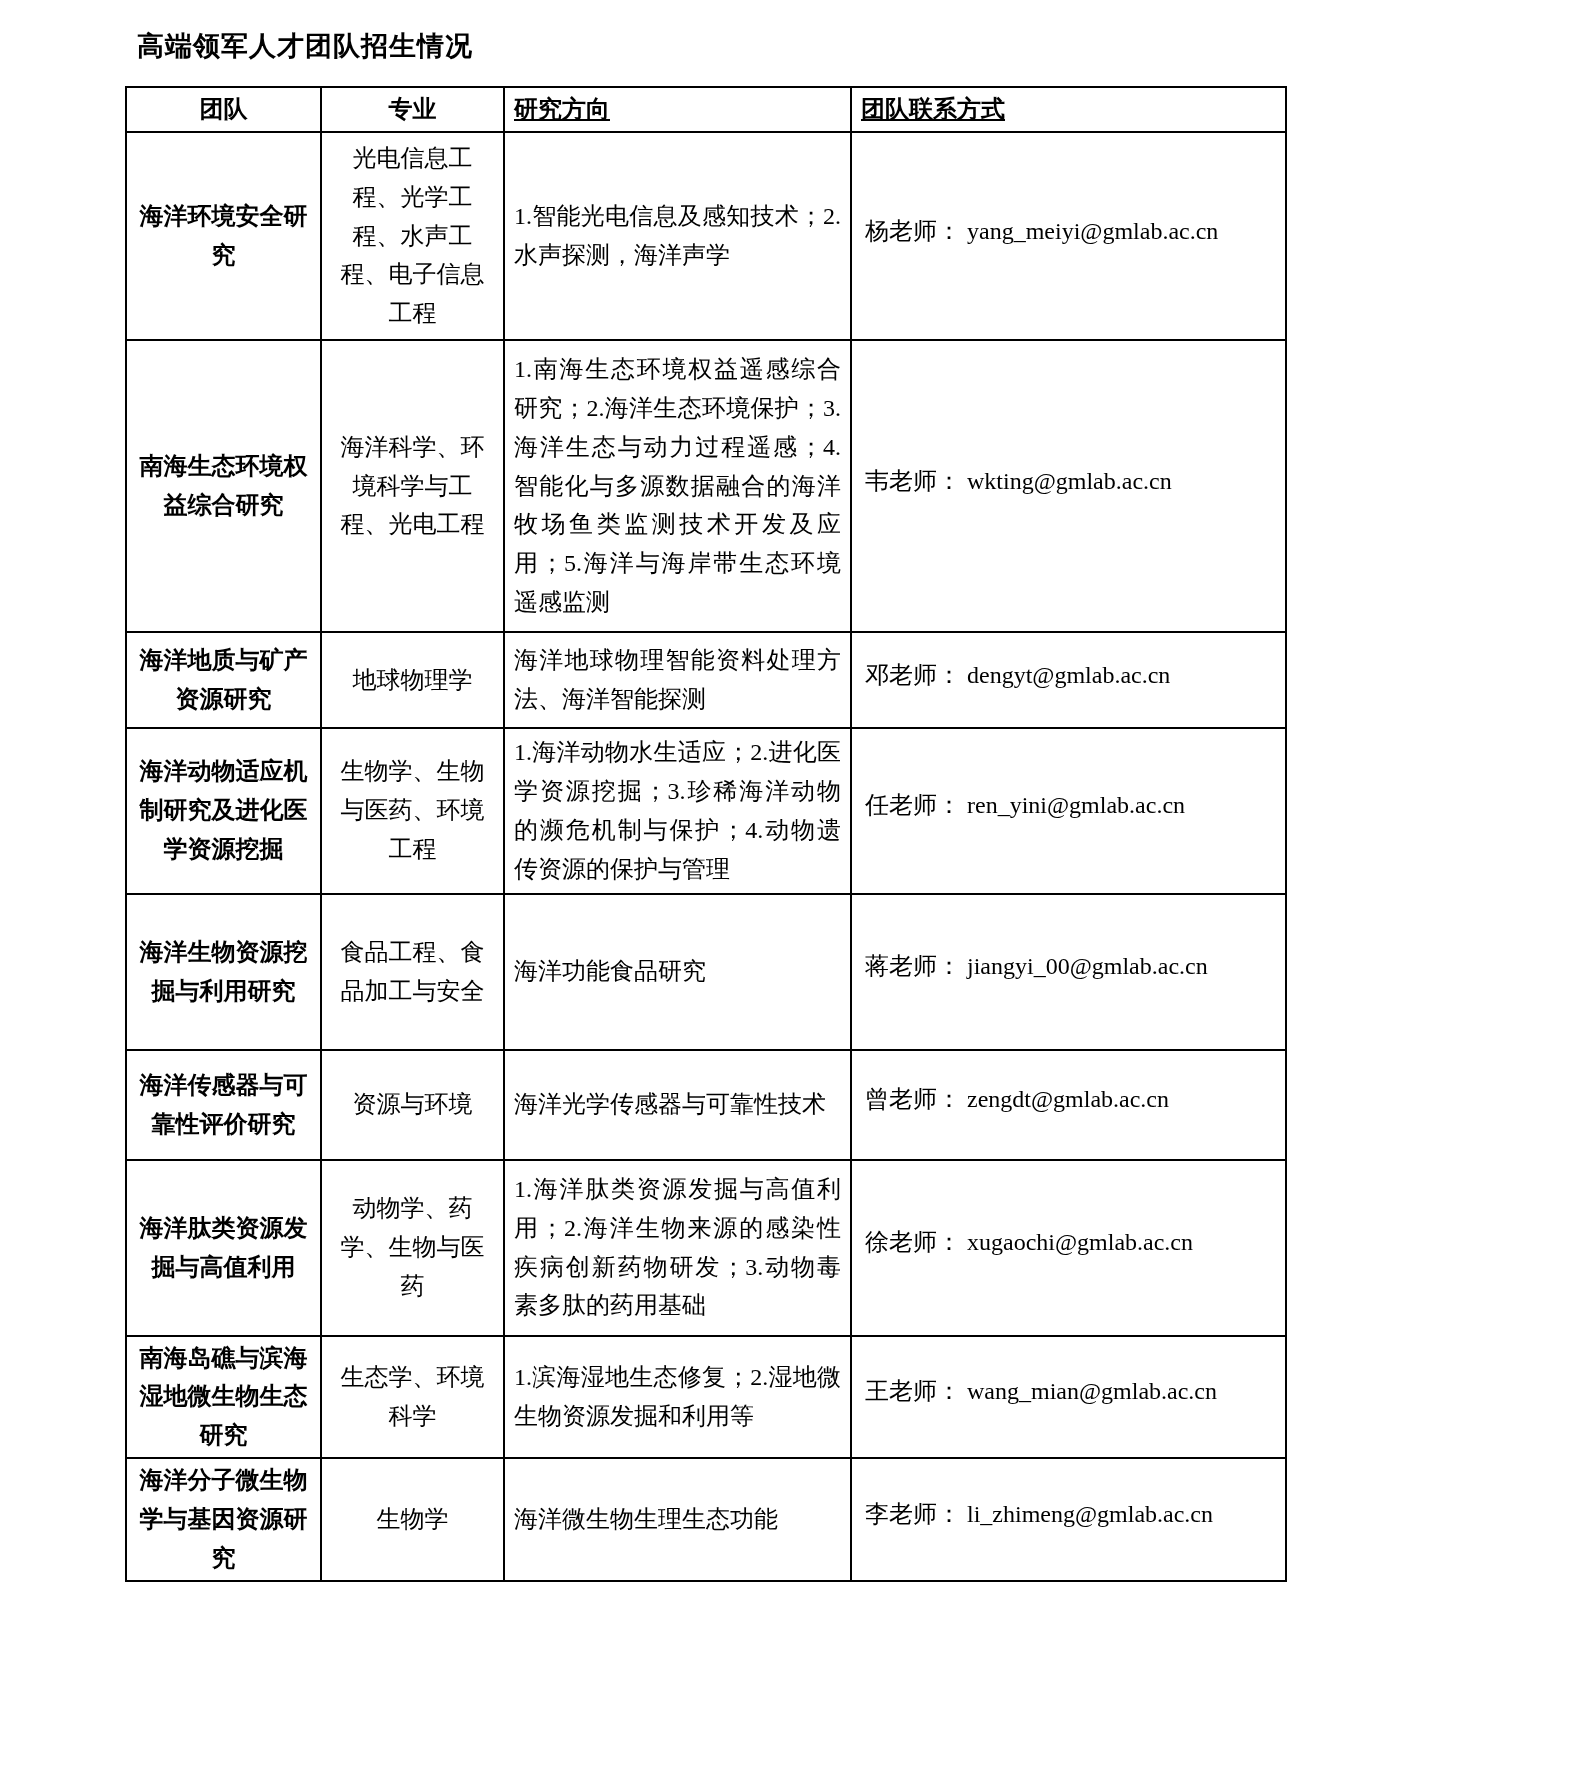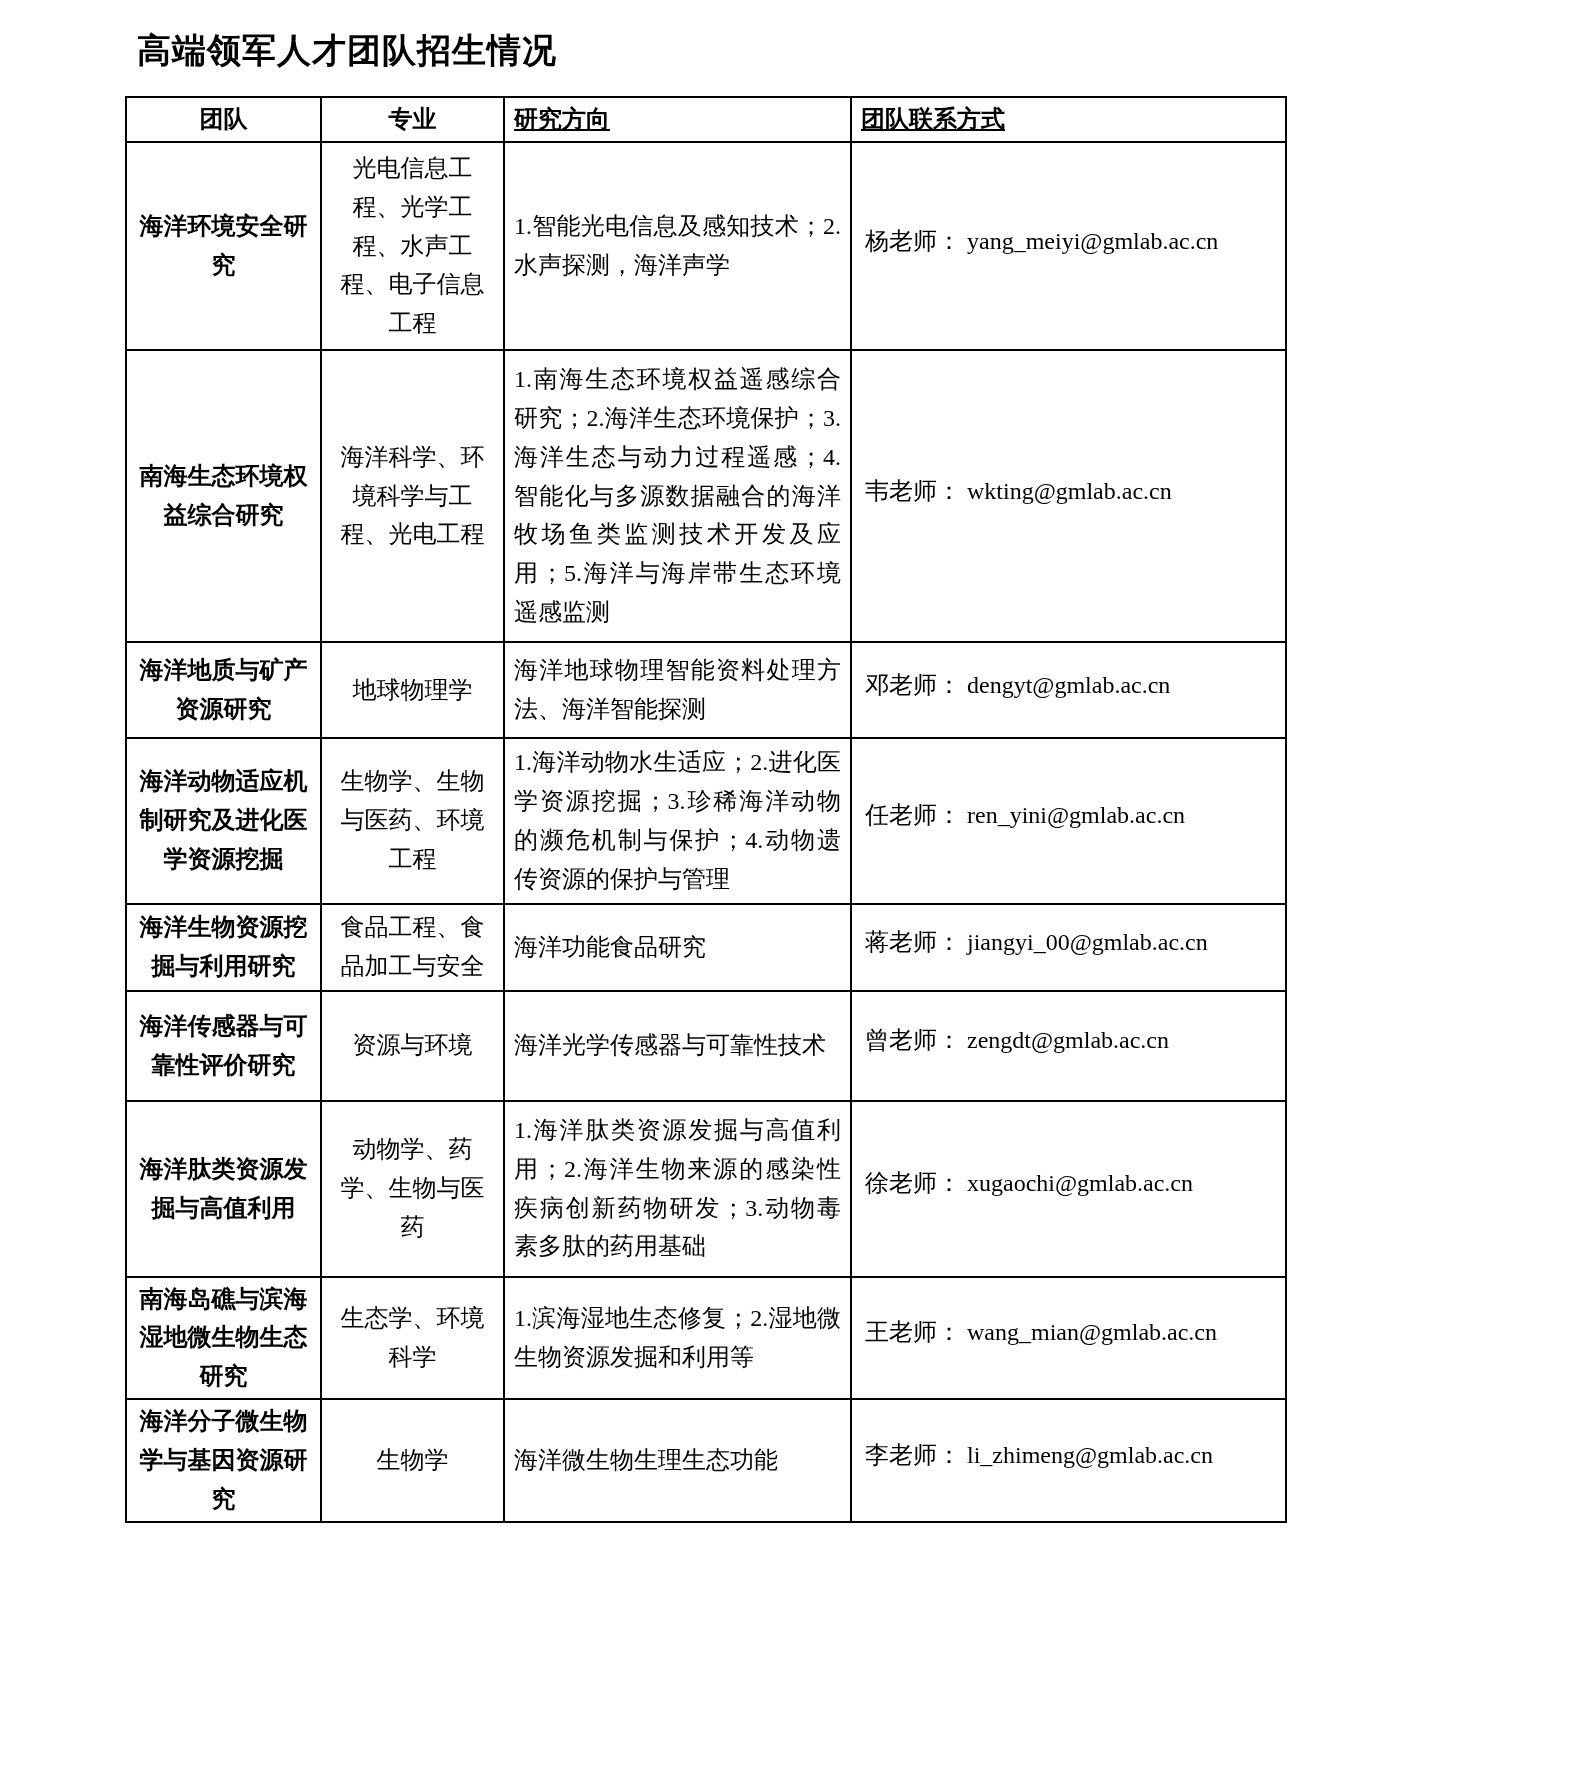--- a/index.html
+++ b/index.html
@@ -12,21 +12,21 @@
     position: relative;
     overflow: hidden;
   }
   .doc {
     padding-top: 28px;
     padding-left: 125px;
   }
   .doc-title {
     font-family: "Liberation Sans", "DejaVu Sans", sans-serif;
     font-weight: bold;
-    font-size: 34px;
+    font-size: 27px;
     letter-spacing: 1px;
     margin-left: 12px;
     margin-bottom: 22px;
   }
   table.recruit {
     border-collapse: collapse;
     table-layout: fixed;
     width: 1160px;
   }
   table.recruit col.c1 { width: 195px; }
@@ -107,21 +107,21 @@
         <td class="cell-major">地球物理学</td>
         <td class="cell-dir">海洋地球物理智能资料处理方法、海洋智能探测</td>
         <td class="cell-contact"><span>邓老师：</span><span class="email">dengyt@gmlab.ac.cn</span></td>
       </tr>
       <tr style="height:165px">
         <td class="cell-team">海洋动物适应机制研究及进化医学资源挖掘</td>
         <td class="cell-major">生物学、生物与医药、环境工程</td>
         <td class="cell-dir">1.海洋动物水生适应；2.进化医学资源挖掘；3.珍稀海洋动物的濒危机制与保护；4.动物遗传资源的保护与管理</td>
         <td class="cell-contact"><span>任老师：</span><span class="email">ren_yini@gmlab.ac.cn</span></td>
       </tr>
-      <tr style="height:87px">
+      <tr style="height:156px">
         <td class="cell-team">海洋生物资源挖掘与利用研究</td>
         <td class="cell-major">食品工程、食品加工与安全</td>
         <td class="cell-dir">海洋功能食品研究</td>
         <td class="cell-contact"><span>蒋老师：</span><span class="email">jiangyi_00@gmlab.ac.cn</span></td>
       </tr>
       <tr style="height:110px">
         <td class="cell-team">海洋传感器与可靠性评价研究</td>
         <td class="cell-major">资源与环境</td>
         <td class="cell-dir">海洋光学传感器与可靠性技术</td>
         <td class="cell-contact"><span>曾老师：</span><span class="email">zengdt@gmlab.ac.cn</span></td>

